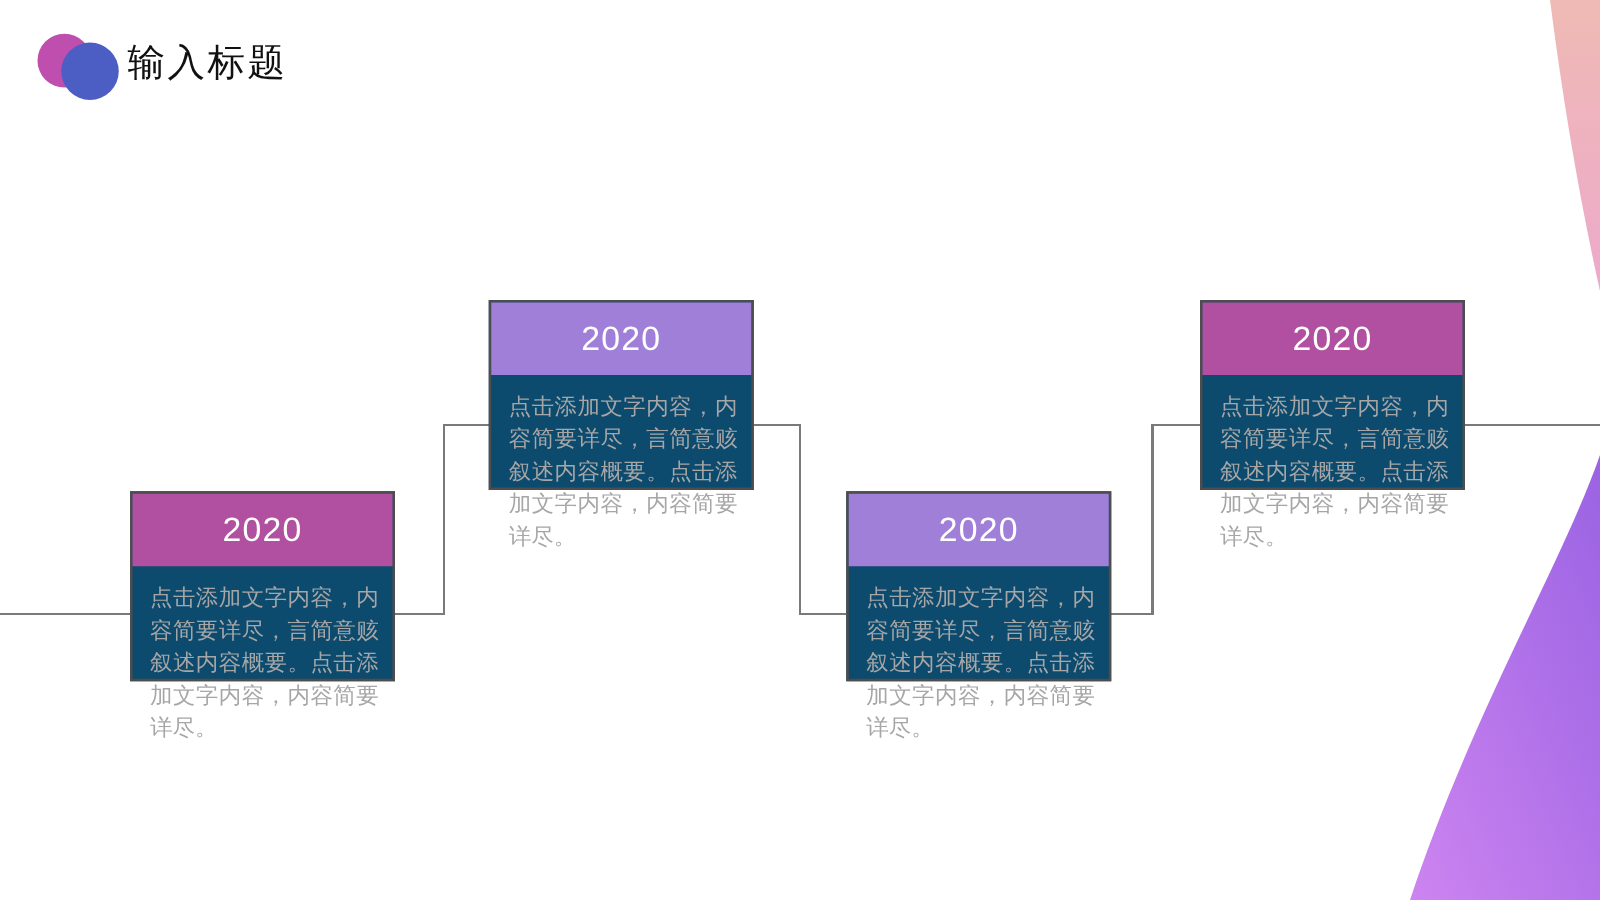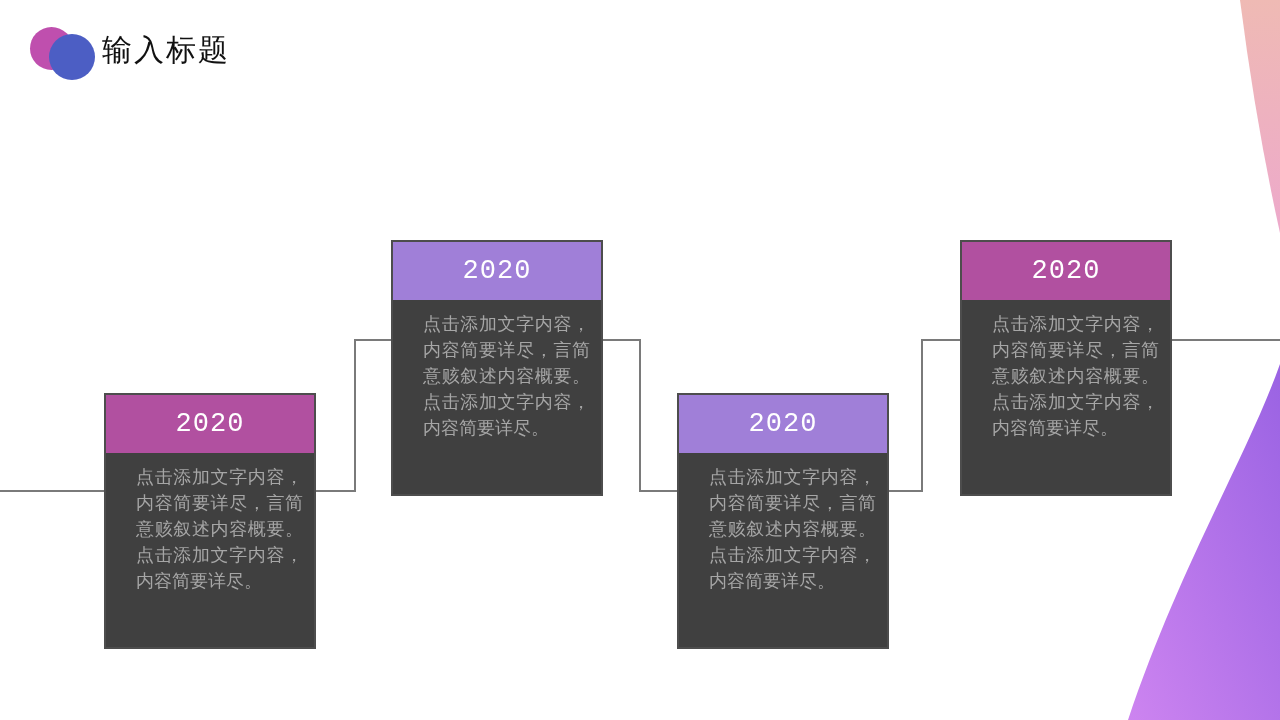--- a/index.html
+++ b/index.html
@@ -27,43 +27,41 @@
   .circle-magenta { left: 30px; top: 27px; width: 43px; height: 43px; background: #bf4fae; z-index: 1; }
   .circle-blue   { left: 49px; top: 34px; width: 46px; height: 46px; background: #4c5ec4; z-index: 2; }
   .slide-title {
     position: absolute; left: 102px; top: 30px; margin: 0;
     font-size: 30px; font-weight: 400; color: #111111;
     letter-spacing: 2px; white-space: nowrap;
   }
   
   .card {
     position: absolute;
-    width: 212px; height: 256px;
-    background: #404040;
+    width: 212px; height: 152px;
+    background: #0c4a6e;
     border: 2px solid #4d4d4d;
     box-sizing: border-box;
     z-index: 3;
-    font-family: Liberation Mono, monospace;
   }
   .card-pos-0 { left: 104px; top: 393px; }
   .card-pos-1 { left: 391px; top: 240px; }
   .card-pos-2 { left: 677px; top: 393px; }
   .card-pos-3 { left: 960px; top: 240px; }
   .card-header {
     height: 58px;
     display: flex; align-items: center; justify-content: center;
     color: #ffffff; font-size: 27px; font-weight: 400;
     letter-spacing: 1px;
   }
   .card-body {
     padding: 12px 11px 0 14px;
     font-size: 18px; line-height: 26px;
     color: #a6a6a6;
     text-align: justify;
-    margin-left: 16px;
   }
 </style>
 </head>
 <body>
 
 <div class="slide">
 
   <svg class="decor" viewBox="0 0 1280 720" xmlns="http://www.w3.org/2000/svg">
     <defs>
       <linearGradient id="pinkGrad" x1="0" y1="0" x2="0" y2="1">

